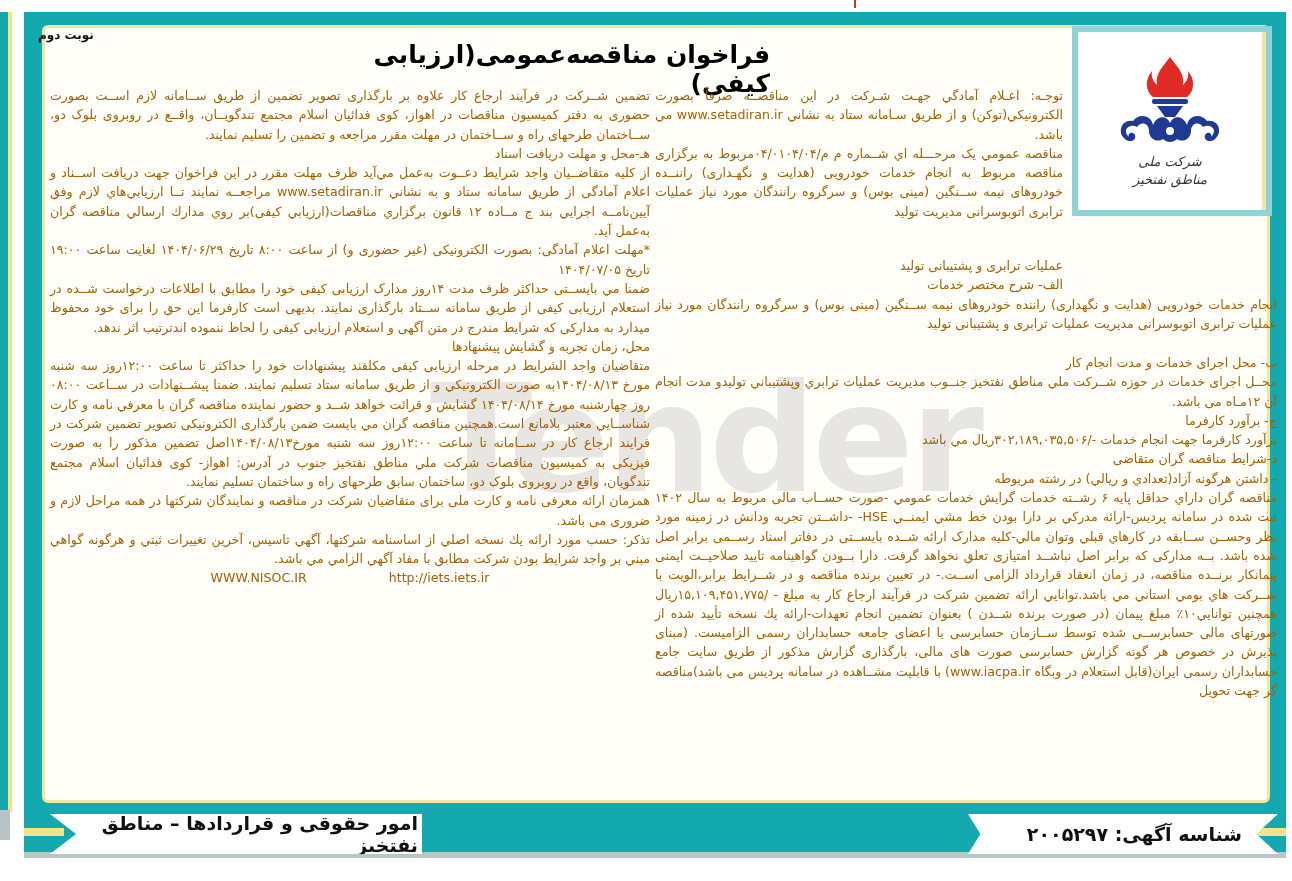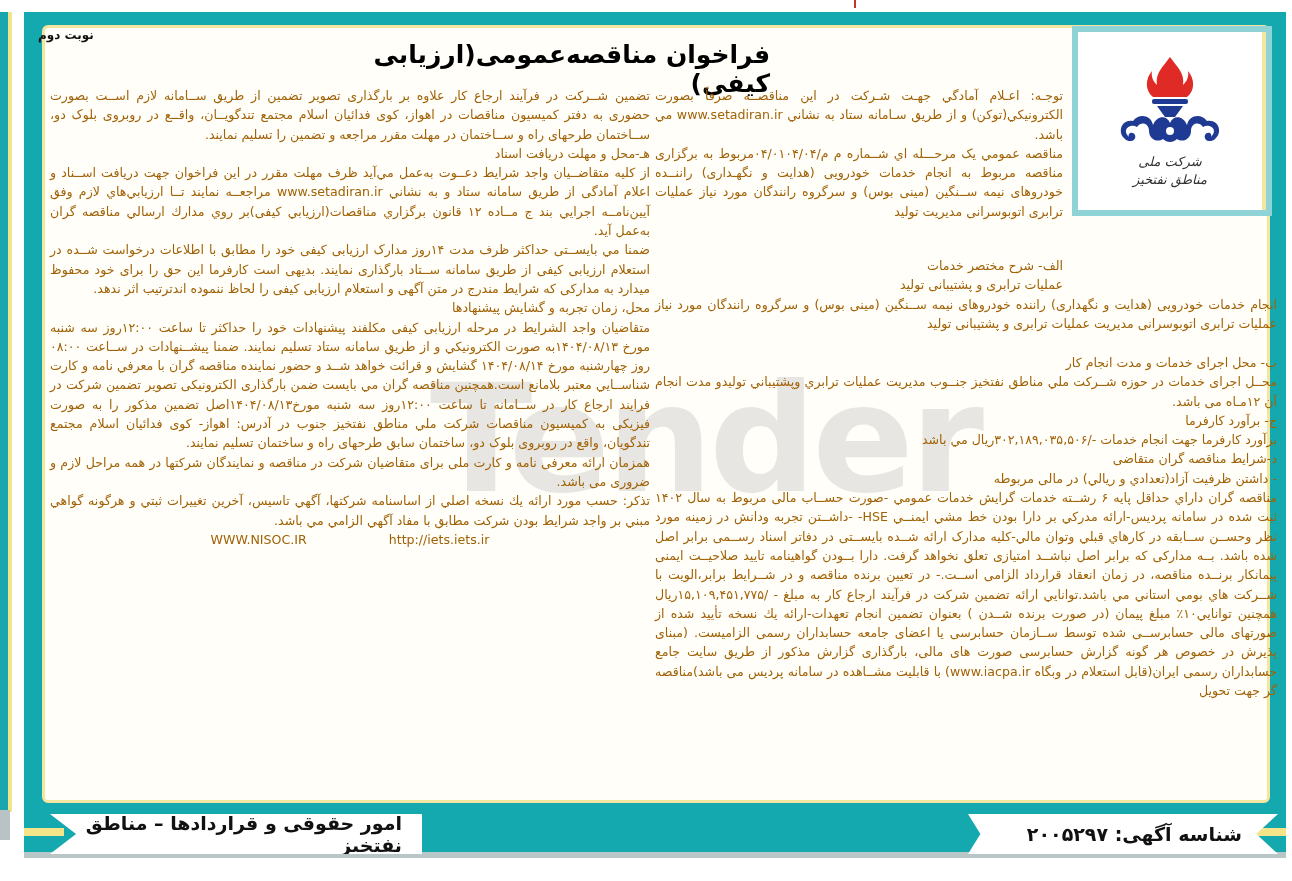--- a/index.html
+++ b/index.html
@@ -34,21 +34,21 @@
   .col-right-wide { left: 655px; top: 256px; width: 622px; }
   .col-left { left: 50px; top: 86px; width: 600px; }
   .urls { direction: ltr; text-align: center; display: flex; justify-content: center; gap: 82px; }
 
   .watermark { position: absolute; left: 430px; top: 352px; font-size: 150px; font-weight: bold;
     color: rgba(120,120,120,0.18); letter-spacing: -4px; pointer-events: none; font-family: "DejaVu Sans", sans-serif; }
 
   .footer { position: absolute; left: 24px; top: 812px; width: 1262px; height: 46px; }
   .ribbon { position: absolute; top: 2px; height: 40px; background: #fff; display: flex; align-items: center;
     font-weight: bold; font-size: 19px; direction: rtl; color: #111; padding: 0 16px; }
-  .ribbon-left { left: 0; width: 372px; clip-path: polygon(0 0, 100% 0, 100% 100%, 0 100%, 7% 50%); padding-right: 20px; }
+  .ribbon-left { left: 0; width: 372px; clip-path: polygon(0 0, 100% 0, 100% 100%, 0 100%, 7% 50%); padding-right: 4px; }
   .ribbon-right { right: 0; width: 310px; clip-path: polygon(0 0, 100% 0, 93% 50%, 100% 100%, 0 100%, 4% 50%); padding-right: 36px; }
   .footer-stripe { position: absolute; top: 16px; height: 8px; background: #f3e48a; }
   .footer-bg { position: absolute; left: 0; top: 0; width: 100%; height: 46px; background: #14a9ae; }
   .footer-gray { position: absolute; left: 0; top: 40px; width: 100%; height: 6px; background: #b9c6c8; }
 
   .red-tick { position: absolute; left: 854px; top: 0; width: 2px; height: 8px; background: #c0392b; }
 </style>
 </head>
 <body>
 
@@ -80,39 +80,40 @@
 <div class="title">فراخوان مناقصه‌عمومی(ارزیابی کیفی)</div>
 
 <div class="watermark">Tender</div>
 
 <div class="col col-right">
   <p>توجـه: اعـلام آمادگي جهـت شـركت در اين مناقصــه صرفاً بصورت الكترونيكي(توكن) و از طريق سـامانه ستاد به نشاني www.setadiran.ir   مي باشد.</p>
   <p>مناقصه عمومي يک مرحـــله اي شــماره  م م/۰۴/۰۱۰۴/۰۴مربوط به  برگزاری مناقصه مربوط به انجام خدمات خودرويی (هدايت و نگهـداری) راننــده خودروهای نيمه ســنگين (مينی بوس) و سرگروه رانندگان مورد نياز عمليات ترابری اتوبوسرانی مديريت توليد</p>
 </div>
 
 <div class="col col-right-wide" style="width:408px; left:655px;">
+  <p>عمليات ترابری و پشتيبانی توليد</p>
   <p>الف- شرح مختصر خدمات</p>
-  <p>عمليات ترابری و پشتيبانی توليد</p>
   <p style="width:622px; margin-right:-214px;">انجام خدمات خودرويی (هدايت و نگهداری) راننده خودروهای نيمه ســنگين (مينی بوس) و سرگروه رانندگان مورد نياز عمليات ترابری اتوبوسرانی مديريت عمليات ترابری و پشتيبانی توليد</p>
 </div>
 
 <div class="col" style="left:655px; top:353px; width:622px;">
   <p>ب-   محل اجرای خدمات و مدت انجام كار</p>
   <p>محــل اجرای خدمات در حوزه شــركت ملي مناطق نفتخيز جنــوب مديريت عمليات ترابري وپشتيباني توليدو مدت انجام آن ۱۲مـاه  می باشد.</p>
   <p>ج-   برآورد كارفرما</p>
   <p>برآورد كارفرما جهت انجام خدمات   -/۳۰۲,۱۸۹,۰۳۵,۵۰۶ريال  مي باشد</p>
   <p>د-شرايط مناقصه گران متقاضی</p>
-  <p>- داشتن ظرفيت آزاد(تعدادي و ريالي) در مالی مربوطه</p>
+  <p>- داشتن هرگونه آزاد(تعدادي و ريالي) در رشته مربوطه</p>
   <p>مناقصه گران داراي حداقل پايه ۶ رشــته خدمات گرايش خدمات عمومي -صورت حســاب مالی مربوط به سال ۱۴۰۲ ثبت شده در سامانه پرديس-ارائه مدركي بر دارا بودن خط مشي ايمنــي HSE- -داشــتن تجربه ودانش در زمينه مورد نظر وحســن ســابقه در كارهاي قبلي وتوان مالي-كليه مدارک ارائه شــده بايســتی در دفاتر اسناد رســمی برابر اصل شده باشد. بــه مداركی كه برابر اصل نباشــد امتيازی تعلق نخواهد گرفت. دارا بــودن گواهينامه تاييد صلاحيــت ايمنی پيمانكار برنــده مناقصه، در زمان انعقاد قرارداد الزامی اســت.- در تعيين برنده مناقصه و در شــرايط برابر،الويت با شــركت هاي بومي استاني مي باشد.توانايي ارائه تضمين شركت در فرآيند ارجاع كار به مبلغ - /۱۵,۱۰۹,۴۵۱,۷۷۵ريال  همچنين توانايي۱۰٪ مبلغ پيمان (در صورت برنده شــدن ) بعنوان تضمين انجام تعهدات-ارائه يك نسخه تأييد شده از صورتهای مالی حسابرســی شده توسط ســازمان حسابرسی يا اعضای جامعه حسابداران رسمی الزاميست. (مبنای پذيرش در خصوص هر گونه گزارش حسابرسی صورت های مالی، بارگذاری گزارش مذكور از طريق سايت جامع حسابداران رسمی ايران(قابل استعلام در وبگاه www.iacpa.ir) با قابليت مشــاهده در سامانه پرديس می باشد)مناقصه گر جهت تحويل</p>
 </div>
 
 <div class="col col-left">
   <p>تضمين شــركت در فرآيند ارجاع كار علاوه بر بارگذاری تصوير تضمين از طريق ســامانه لازم اســت بصورت حضوری به دفتر كميسيون مناقصات در اهواز، كوی فدائيان اسلام مجتمع تندگويــان، واقــع در روبروی بلوک دو، ســاختمان طرحهای راه و ســاختمان در مهلت مقرر مراجعه و تضمين را تسليم نمايند.</p>
   <p> هـ-محل و  مهلت دريافت اسناد</p>
   <p>از كليه متقاضــيان واجد شرايط دعــوت به‌عمل مي‌آيد ظرف مهلت مقرر در اين فراخوان جهت دريافت اســناد و اعلام آمادگی از طريق سامانه ستاد و به نشاني www.setadiran.ir مراجعــه نمايند تــا ارزيابي‌هاي لازم وفق آيين‌نامــه اجرايي بند ج مــاده ۱۲ قانون برگزاري مناقصات(ارزيابي كيفی)بر روي مدارك ارسالي مناقصه گران به‌عمل آيد.</p>
+  <p>*مهلت اعلام آمادگی: بصورت الكترونيكی (غير حضوری و) از ساعت ۸:۰۰ تاريخ ۱۴۰۴/۰۶/۲۹ لغايت  ساعت ۱۹:۰۰  تاريخ  ۱۴۰۴/۰۷/۰۵</p>
   <p>ضمنا مي بايســتی حداكثر ظرف مدت ۱۴روز مدارک ارزيابی كيفی خود را مطابق با اطلاعات درخواست شــده در استعلام ارزيابی كيفی از طريق سامانه ســتاد بارگذاری نمايند. بديهی است كارفرما اين حق را برای خود محفوظ ميدارد به مداركی كه شرايط مندرج در متن آگهی و استعلام ارزيابی كيفی را لحاظ ننموده اندترتيب اثر ندهد.</p>
   <p>محل، زمان تجربه و گشايش پيشنهادها</p>
   <p>متقاضيان واجد الشرايط در مرحله ارزيابی كيفی مكلفند پيشنهادات خود را حداكثر تا ساعت ۱۲:۰۰روز  سه شنبه مورخ  ۱۴۰۴/۰۸/۱۳به صورت الكترونيكي و از طريق سامانه ستاد تسليم نمايند. ضمنا پيشــنهادات در ســاعت ۰۸:۰۰ روز   چهارشنبه مورخ ۱۴۰۴/۰۸/۱۴ گشايش و قرائت خواهد شــد و حضور نماينده مناقصه گران با معرفي نامه و كارت شناســايي معتبر بلامانع است.همچنين مناقصه گران مي بايست ضمن بارگذاری الكترونيكی تصوير تضمين شركت در فرايند ارجاع كار در ســامانه تا ساعت ۱۲:۰۰روز  سه شنبه مورخ۱۴۰۴/۰۸/۱۳اصل تضمين مذكور را به صورت فيزيكی به كميسيون مناقصات شركت ملي مناطق نفتخيز جنوب در آدرس: اهواز- كوی فدائيان اسلام مجتمع تندگويان، واقع در روبروی بلوک دو، ساختمان سابق طرحهای راه و ساختمان تسليم نمايند.</p>
   <p>همزمان ارائه معرفی نامه و كارت ملی برای متقاضيان شركت در مناقصه و نمايندگان شركتها در همه مراحل لازم و ضروری می باشد.</p>
   <p>تذكر: حسب مورد ارائه يك نسخه اصلي از اساسنامه شركتها، آگهي تاسيس، آخرين تغييرات ثبتي و هرگونه گواهي مبني بر واجد شرايط بودن شركت مطابق با مفاد آگهي الزامي مي باشد.</p>
   <div class="urls">
     <span>WWW.NISOC.IR</span>
     <span>http://iets.iets.ir</span>
   </div>
 </div>

